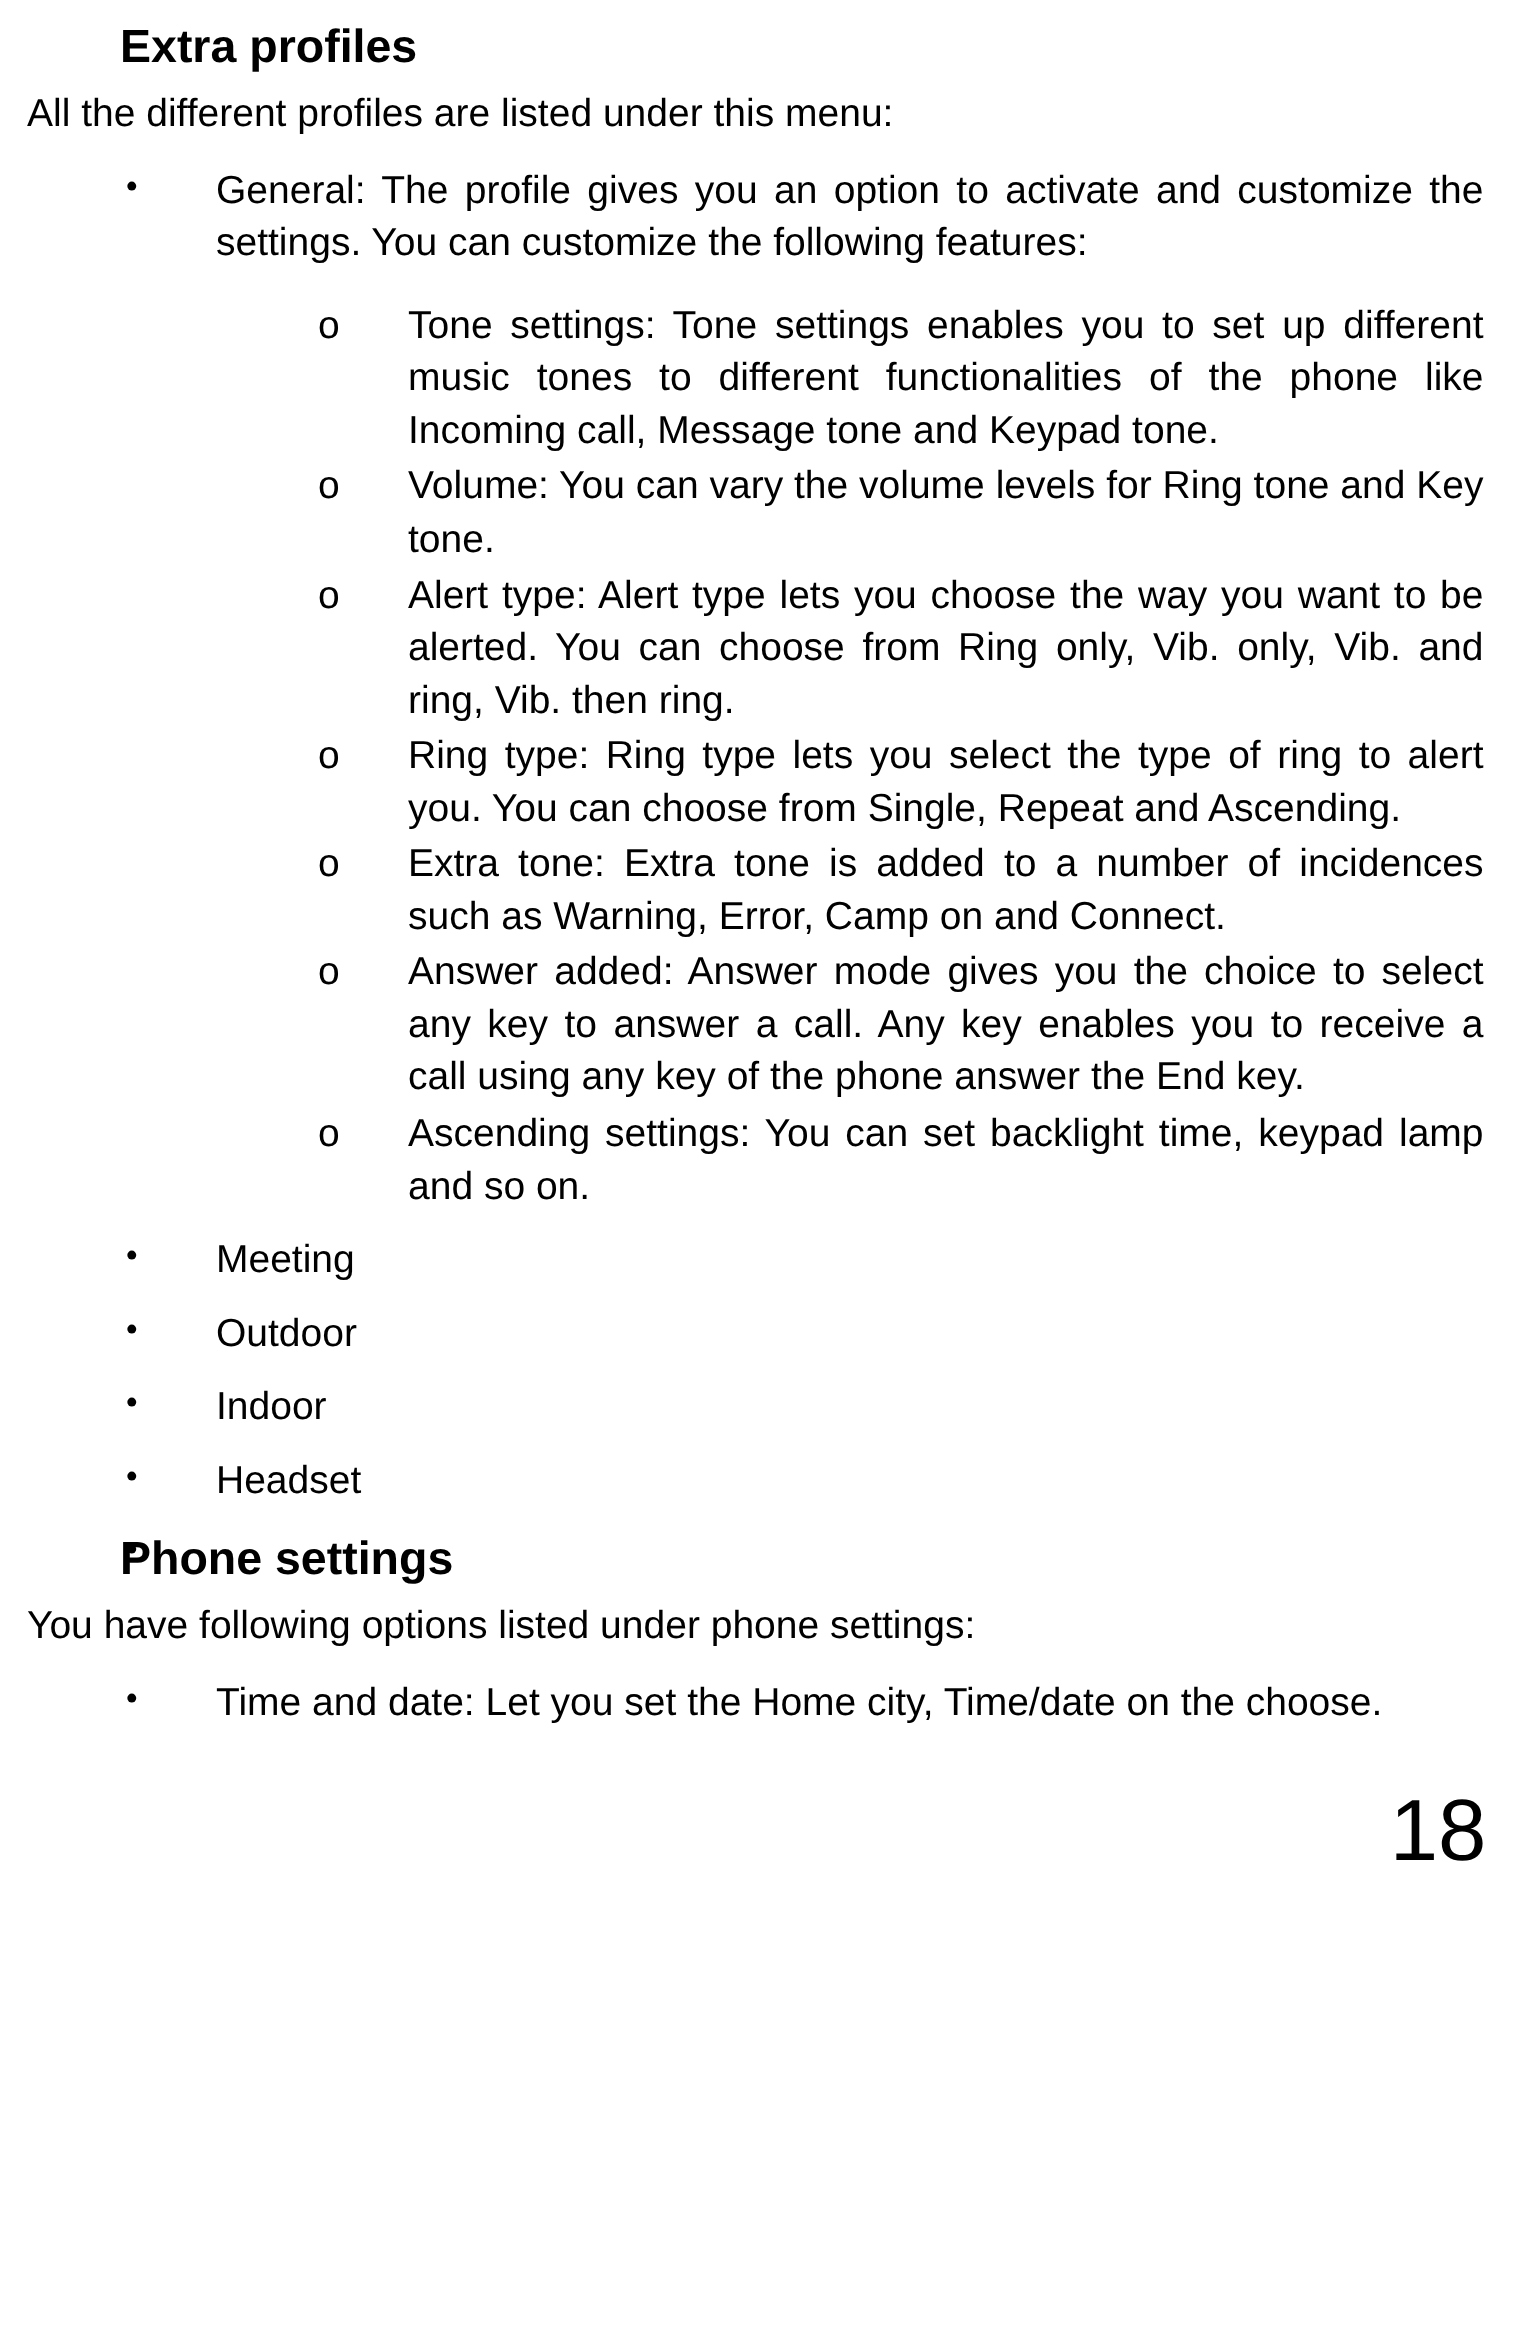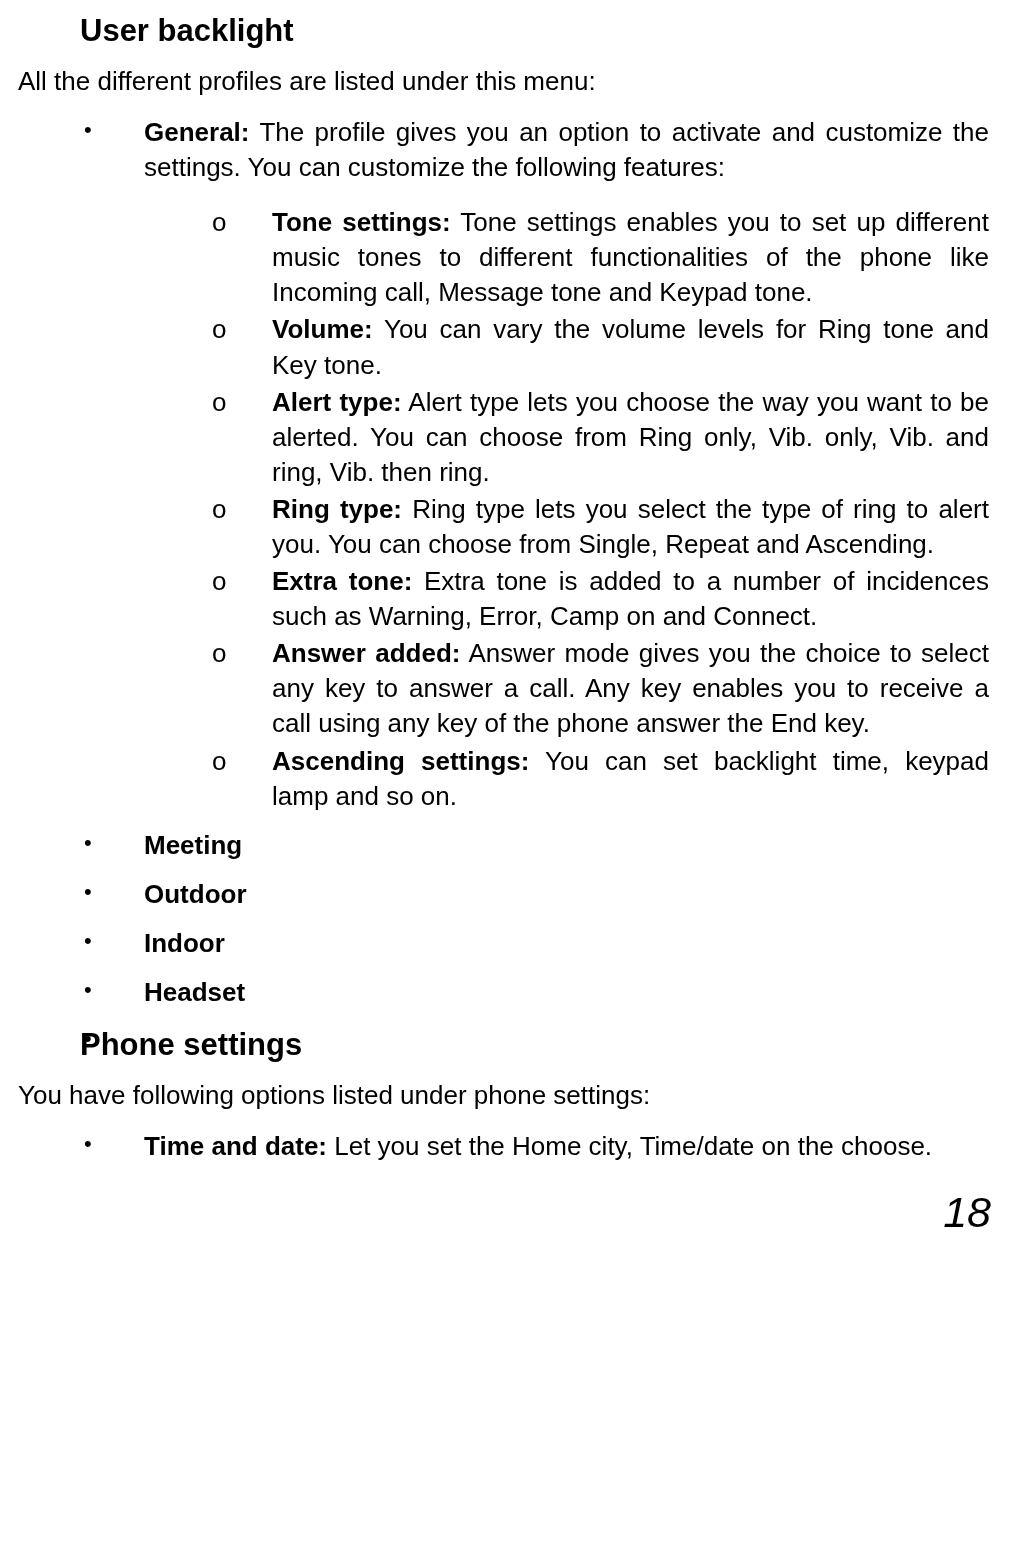--- a/index.html
+++ b/index.html
@@ -11,21 +11,21 @@
     color: #000;
     width: 1011px;
     box-sizing: border-box;
   }
   .section-heading {
     font-weight: bold;
     font-size: 31px;
     margin: 0 0 6px 68px;
   }
   .intro {
-    margin: 12px 0 16px 6px;
+    margin: 0 0 16px 6px;
   }
   ul.level1 {
     list-style: none;
     padding: 0;
     margin: 0 10px 14px 70px;
   }
   ul.level1 > li {
     position: relative;
     padding-left: 62px;
     margin-bottom: 14px;
@@ -49,34 +49,33 @@
     margin-bottom: 2px;
     text-align: justify;
   }
   ul.level2 > li .bullet2 {
     position: absolute;
     left: 0;
     top: 0;
     font-family: Arial, Helvetica, sans-serif;
   }
   .bold {
-    font-weight: bold;
+    font-weight: normal;
   }
   .page-number {
     text-align: right;
-    font-size: 43px;
-    margin-top: 19px;
+    font-size: 58px;
+    margin-top: 30px;
     padding-right: 8px;
-    font-style: italic;
   }
 </style>
 </head>
 <body>
 
-<div class="section-heading">User backlight</div>
+<div class="section-heading">Extra profiles</div>
 <div class="intro">All the different profiles are listed under this menu:</div>
 
 <ul class="level1">
   <li>
     <span class="bullet">•</span>
     <span class="bold">General:</span><span>  The profile gives you an option to activate and customize the settings. You can customize the following features:</span>
     <ul class="level2">
       <li><span class="bullet2">o</span><span class="bold">Tone settings:</span><span> Tone settings enables you to set up different music tones to different functionalities of the phone like Incoming call, Message tone and Keypad tone.</span></li>
       <li><span class="bullet2">o</span><span class="bold">Volume:</span><span> You can vary the volume levels for Ring tone and Key tone.</span></li>
       <li><span class="bullet2">o</span><span class="bold">Alert type:</span><span> Alert type lets you choose the way you want to be alerted. You can choose from Ring only, Vib. only, Vib. and ring, Vib. then ring.</span></li>

